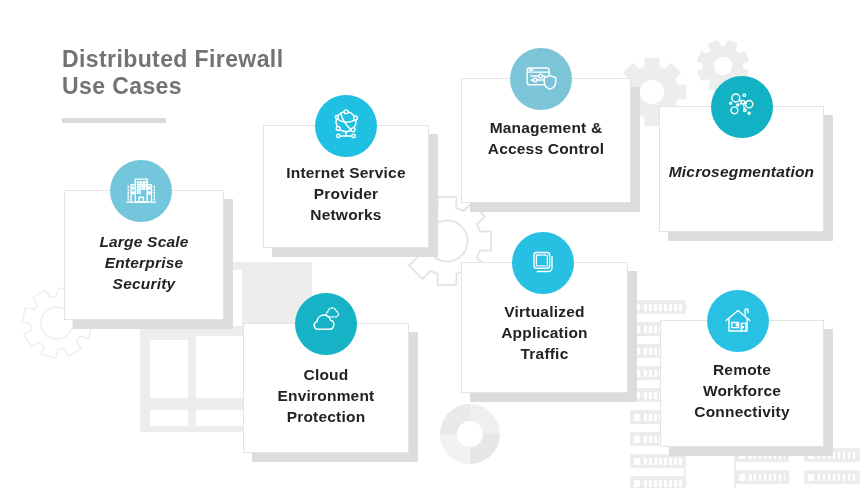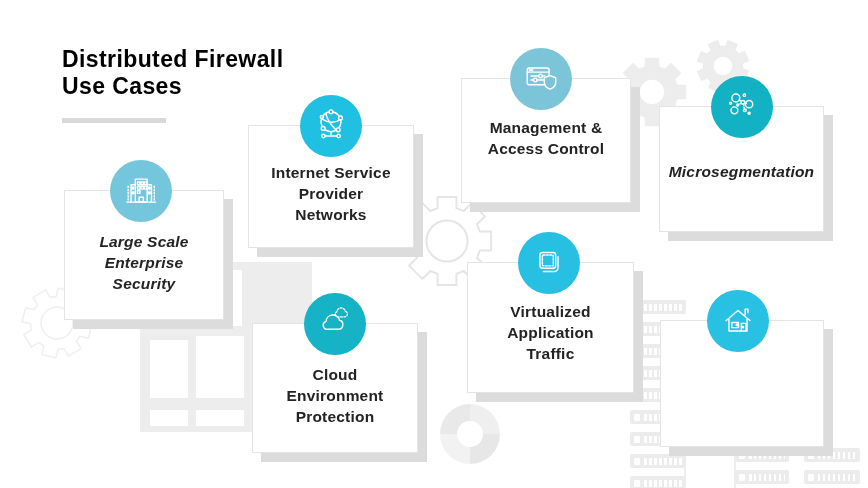--- a/index.html
+++ b/index.html
@@ -13,35 +13,35 @@
   .tower{position:absolute;left:684px;top:412px;width:48px;height:76px;background:#fff;border:2px solid #ededed;}
   .rack{position:absolute;width:56px;height:14px;background:#ececec;border-radius:2px;}
   .rack::before{content:"";position:absolute;left:4px;top:3.5px;width:6px;height:7px;background:#fff;border-radius:1px;}
   .rack::after{content:"";position:absolute;left:14px;right:4px;top:3.5px;height:7px;
       background:repeating-linear-gradient(90deg,#fff 0 2.5px,transparent 2.5px 5px);}
   .donut{position:absolute;left:440px;top:404px;width:60px;height:60px;border-radius:50%;
       background:conic-gradient(#efefef 0 90deg,#e7e7e7 90deg 180deg,#f2f2f2 180deg 270deg,#e9e9e9 270deg 360deg);}
   .donut::after{content:"";position:absolute;inset:17px;background:#fff;border-radius:50%;}
   
   .title{position:absolute;left:62px;top:46px;z-index:3;font-size:23px;line-height:27px;
-      font-weight:bold;color:#000000;letter-spacing:.4px;white-space:pre-line;}
+      font-weight:bold;color:#737373;letter-spacing:.4px;white-space:pre-line;}
   .title-underline{position:absolute;left:62px;top:118px;width:104px;height:5px;background:#d9d9d9;z-index:3;}
   
   .card{position:absolute;background:#fff;border:1px solid #e4e4e4;box-shadow:9px 9px 0 0 #dcdcdc;
       z-index:2;display:flex;flex-direction:column;align-items:center;box-sizing:border-box;}
   .card .label{font-size:15.5px;line-height:21px;font-weight:bold;color:#232323;text-align:center;
       white-space:pre-line;letter-spacing:.2px;}
   .circle{position:absolute;top:-31px;width:62px;height:62px;border-radius:50%;
       display:flex;align-items:center;justify-content:center;}
   .c1{left:64px;top:190px;width:160px;height:130px;padding-top:40px;font-style:italic;}
-  .c2{left:248px;top:125px;width:166px;height:123px;padding-top:36px;}
+  .c2{left:263px;top:125px;width:166px;height:123px;padding-top:36px;}
   .c3{left:461px;top:78px;width:170px;height:125px;padding-top:38px;}
   .c4{left:659px;top:106px;width:165px;height:126px;padding-top:54px;font-style:italic;}
-  .c5{left:252px;top:323px;width:166px;height:130px;padding-top:40px;}
-  .c6{left:461px;top:262px;width:167px;height:131px;padding-top:38px;margin-left:6px;}
+  .c5{left:243px;top:323px;width:166px;height:130px;padding-top:40px;}
+  .c6{left:461px;top:262px;width:167px;height:131px;padding-top:38px;}
   .c7{left:660px;top:320px;width:164px;height:127px;padding-top:38px;}
   .c1 .circle{left:45px;} .c2 .circle{left:51px;} .c3 .circle{left:48px;} .c4 .circle{left:51px;}
   .c5 .circle{left:51px;} .c6 .circle{left:50px;} .c7 .circle{left:46px;}
   .circle svg{width:38px;height:38px;}
 </style>
 </head>
 <body>
 
 <div class="stage">
 
@@ -217,15 +217,18 @@
       <svg viewBox="0 0 40 40" fill="none" stroke="#fff" stroke-width="1.5" stroke-linecap="round" stroke-linejoin="round">
         <path d="M27.5,13.5 V7.5 h3 v3.5"></path>
         <path d="M7.5,19.5 L20,9 L32.5,19.5"></path>
         <path d="M10.5,18 V30.5 H29.5 V18"></path>
         <rect x="13.5" y="21.5" width="7" height="5.5"></rect>
         <circle cx="18.8" cy="24.2" r="0.7" fill="#fff"></circle>
         <path d="M23.5,30.5 V22.5 h5 v8"></path>
         <circle cx="25.1" cy="26.5" r="0.7" fill="#fff"></circle>
       </svg>
     </div>
+    <div class="label">Remote
+Workforce
+Connectivity</div>
   </div>
 
 </div>
 
 </body></html>

